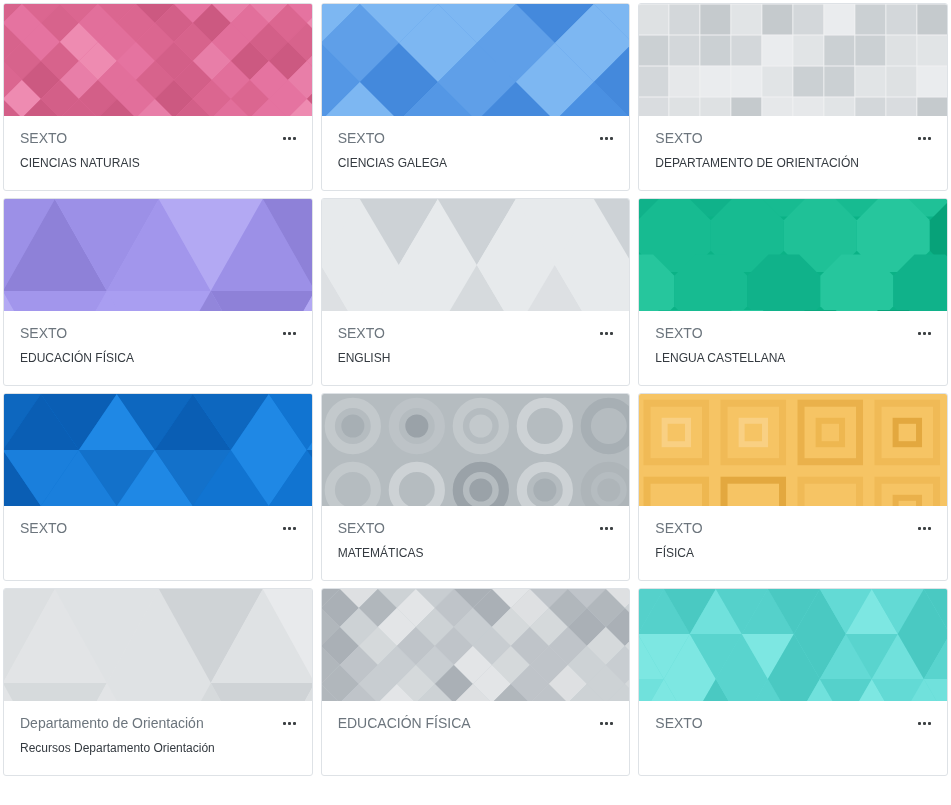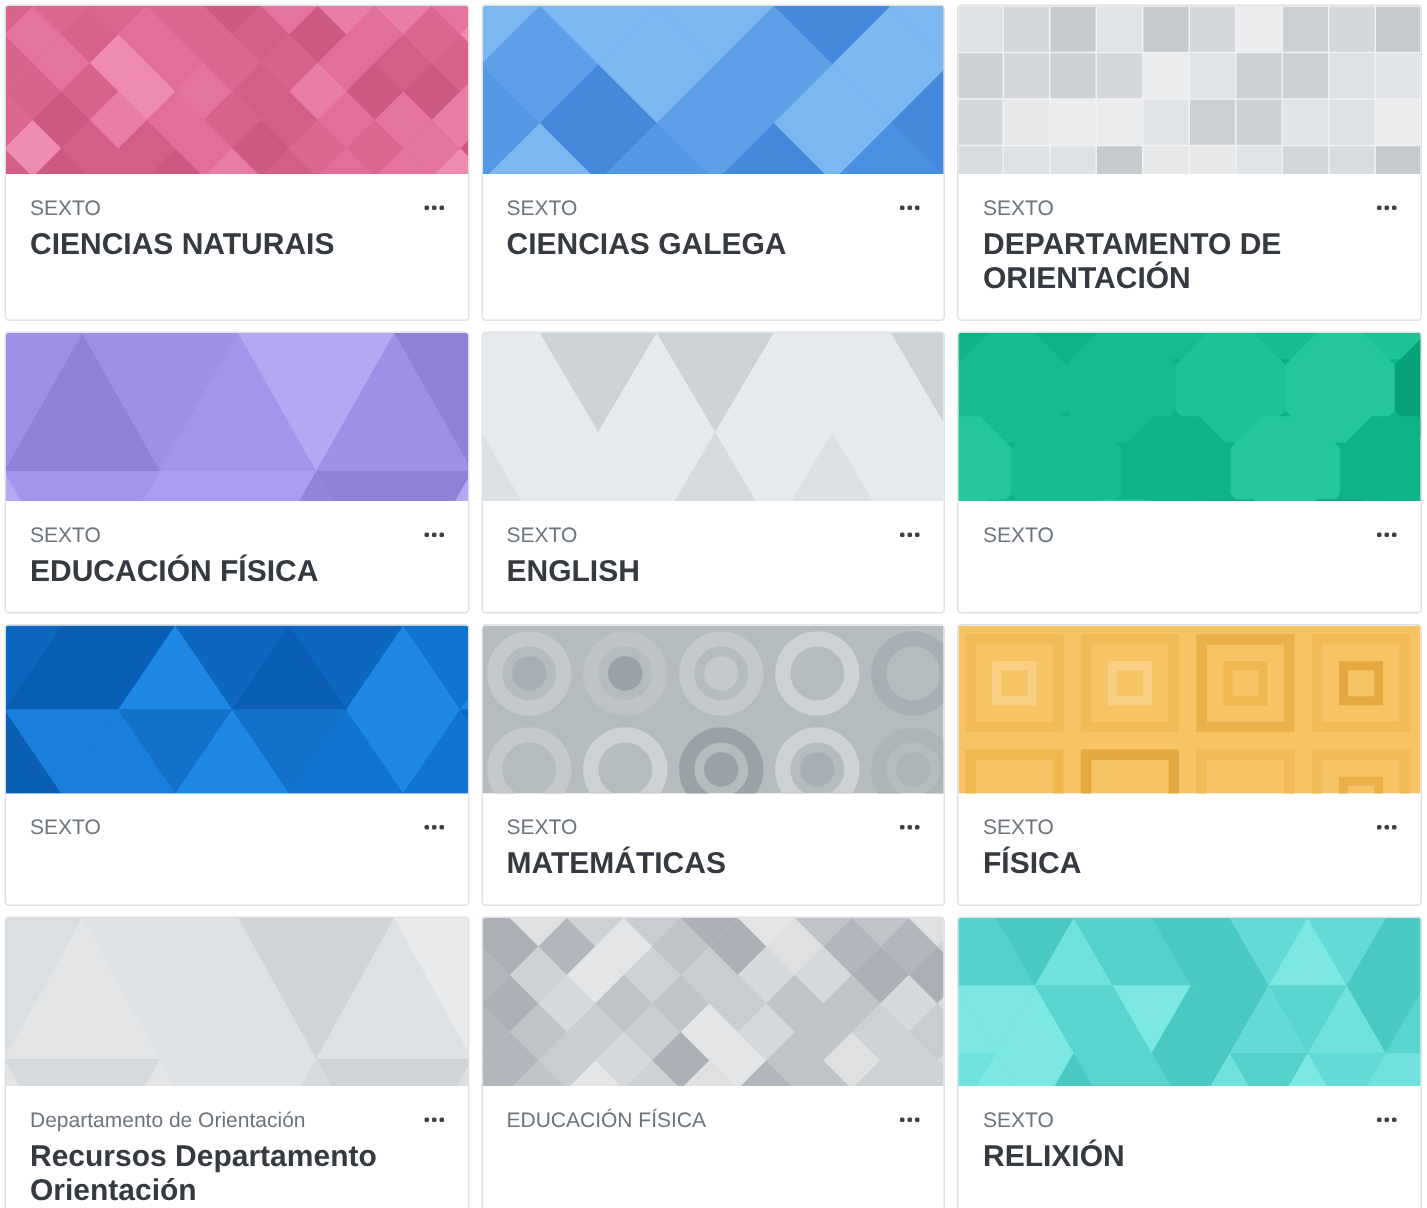--- a/index.html
+++ b/index.html
@@ -53,26 +53,26 @@
     align-items:center;
   }
   .dots{display:flex;gap:2px;}
   .dot{
     width:3px;height:3px;
     border-radius:1px;
     background:var(--dots,#3c4043);
     display:block;
   }
   .name{
-    font-size:20px;
+    font-size:12px;
     line-height:23px;
     color:var(--name,#343a40);
     text-decoration:none;
     margin-top:3px;
-    font-weight:700;
+    font-weight:400;
   }
 </style>
 </head>
 <body style="background: rgb(255, 255, 255);">
 
 <main class="grid" id="grid">
   <div class="card">
     <div class="card-img">
         <svg xmlns="http://www.w3.org/2000/svg" viewBox="0 0 310 112" preserveAspectRatio="xMidYMid slice">
           <rect width="310" height="112" fill="#e26f9b"></rect>
@@ -452,20 +452,21 @@
       <div class="card-row">
         <span class="cat">SEXTO</span>
         <button class="menu-btn" type="button">
           <span class="dots">
             <span class="dot"></span>
             <span class="dot"></span>
             <span class="dot"></span>
           </span>
         </button>
       </div>
+      <a class="name" href="#">LENGUA CASTELLANA</a>
     </div>
   </div>
 
   <div class="card">
     <div class="card-img">
         <svg xmlns="http://www.w3.org/2000/svg" viewBox="0 0 310 112" preserveAspectRatio="xMidYMid slice">
           <rect width="310" height="112" fill="#1174d1"></rect>
           <path d="M-76 56 -38 0 0 56Z" fill="#0d67bf"></path>
           <path d="M-38 0 38 0 0 56Z" fill="#0d67bf"></path>
           <path d="M0 56 38 0 76 56Z" fill="#0a5eb4"></path>
@@ -865,16 +866,15 @@
       <div class="card-row">
         <span class="cat">SEXTO</span>
         <button class="menu-btn" type="button">
           <span class="dots">
             <span class="dot"></span>
             <span class="dot"></span>
             <span class="dot"></span>
           </span>
         </button>
       </div>
-      <a class="name" href="#">RELIXIÓN</a>
     </div>
   </div>
 </main>
 
 </body></html>

